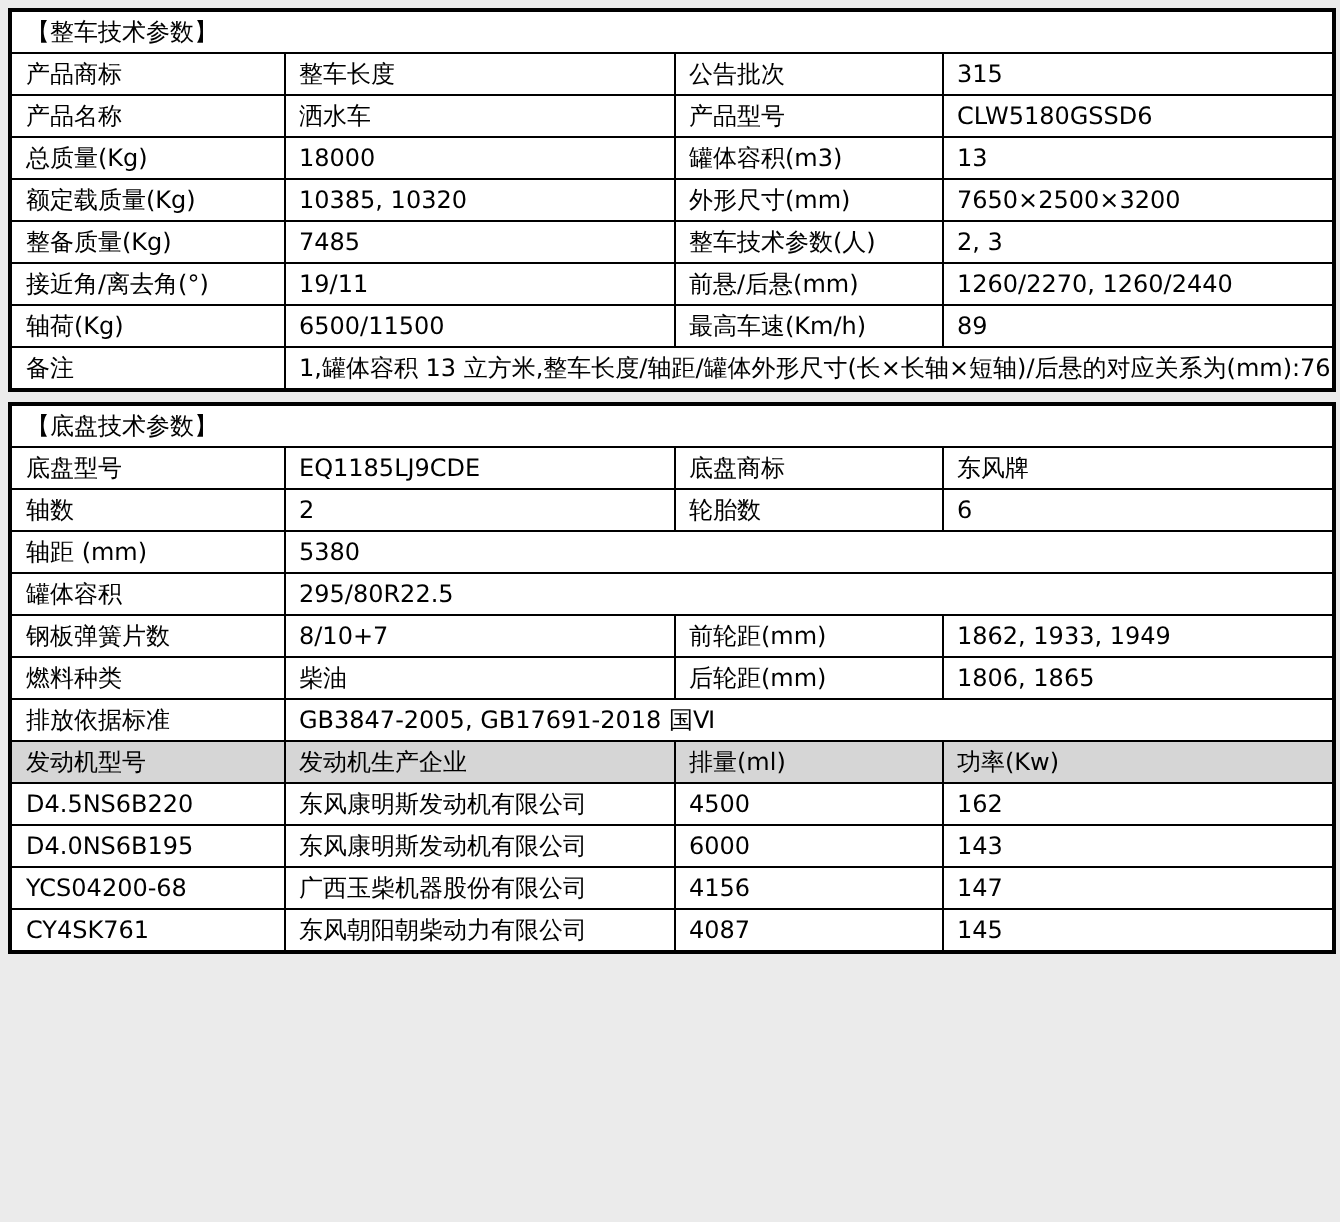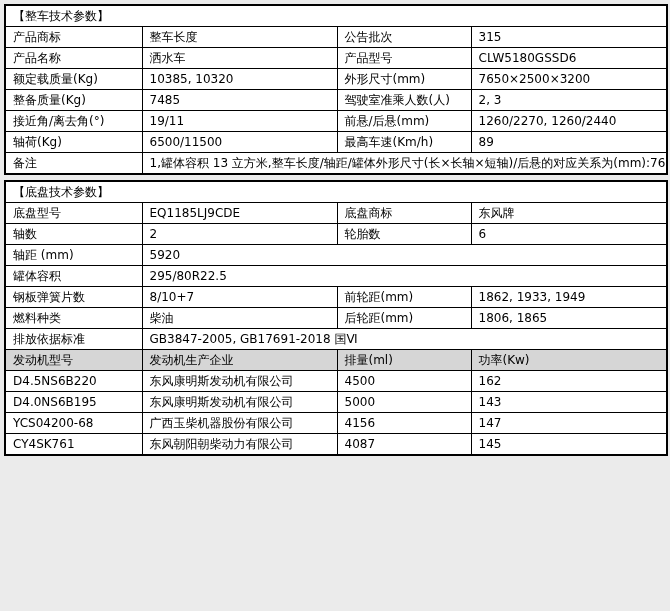--- a/index.html
+++ b/index.html
@@ -75,29 +75,35 @@
           <td class="cell-label">公告批次</td>
           <td class="cell-value">315</td>
         </tr>
         <tr>
           <td class="cell-label">产品名称</td>
           <td class="cell-value">洒水车</td>
           <td class="cell-label">产品型号</td>
           <td class="cell-value">CLW5180GSSD6</td>
         </tr>
         <tr>
+          <td class="cell-label">总质量(Kg)</td>
+          <td class="cell-value">18000</td>
+          <td class="cell-label">罐体容积(m3)</td>
+          <td class="cell-value">13</td>
+        </tr>
+        <tr>
           <td class="cell-label">额定载质量(Kg)</td>
           <td class="cell-value">10385, 10320</td>
           <td class="cell-label">外形尺寸(mm)</td>
           <td class="cell-value">7650×2500×3200</td>
         </tr>
         <tr>
           <td class="cell-label">整备质量(Kg)</td>
           <td class="cell-value">7485</td>
-          <td class="cell-label">驾驶室准乘人数(人)</td>
+          <td class="cell-label">整车技术参数(人)</td>
           <td class="cell-value">2, 3</td>
         </tr>
         <tr>
           <td class="cell-label">接近角/离去角(°)</td>
           <td class="cell-value">19/11</td>
           <td class="cell-label">前悬/后悬(mm)</td>
           <td class="cell-value">1260/2270, 1260/2440</td>
         </tr>
         <tr>
           <td class="cell-label">轴荷(Kg)</td>
@@ -130,21 +136,21 @@
           <td class="cell-value">东风牌</td>
         </tr>
         <tr>
           <td class="cell-label">轴数</td>
           <td class="cell-value">2</td>
           <td class="cell-label">轮胎数</td>
           <td class="cell-value">6</td>
         </tr>
         <tr>
           <td class="cell-label">轴距 (mm)</td>
-          <td colspan="3" class="cell-value">5920</td>
+          <td colspan="3" class="cell-value">5380</td>
         </tr>
         <tr>
           <td class="cell-label">罐体容积</td>
           <td colspan="3" class="cell-value">295/80R22.5</td>
         </tr>
         <tr>
           <td class="cell-label">钢板弹簧片数</td>
           <td class="cell-value">8/10+7</td>
           <td class="cell-label">前轮距(mm)</td>
           <td class="cell-value">1862, 1933, 1949</td>
@@ -167,21 +173,21 @@
         </tr>
         <tr>
           <td class="cell-value">D4.5NS6B220</td>
           <td class="cell-value">东风康明斯发动机有限公司</td>
           <td class="cell-value">4500</td>
           <td class="cell-value">162</td>
         </tr>
         <tr>
           <td class="cell-value">D4.0NS6B195</td>
           <td class="cell-value">东风康明斯发动机有限公司</td>
-          <td class="cell-value">5000</td>
+          <td class="cell-value">6000</td>
           <td class="cell-value">143</td>
         </tr>
         <tr>
           <td class="cell-value">YCS04200-68</td>
           <td class="cell-value">广西玉柴机器股份有限公司</td>
           <td class="cell-value">4156</td>
           <td class="cell-value">147</td>
         </tr>
         <tr>
           <td class="cell-value">CY4SK761</td>

